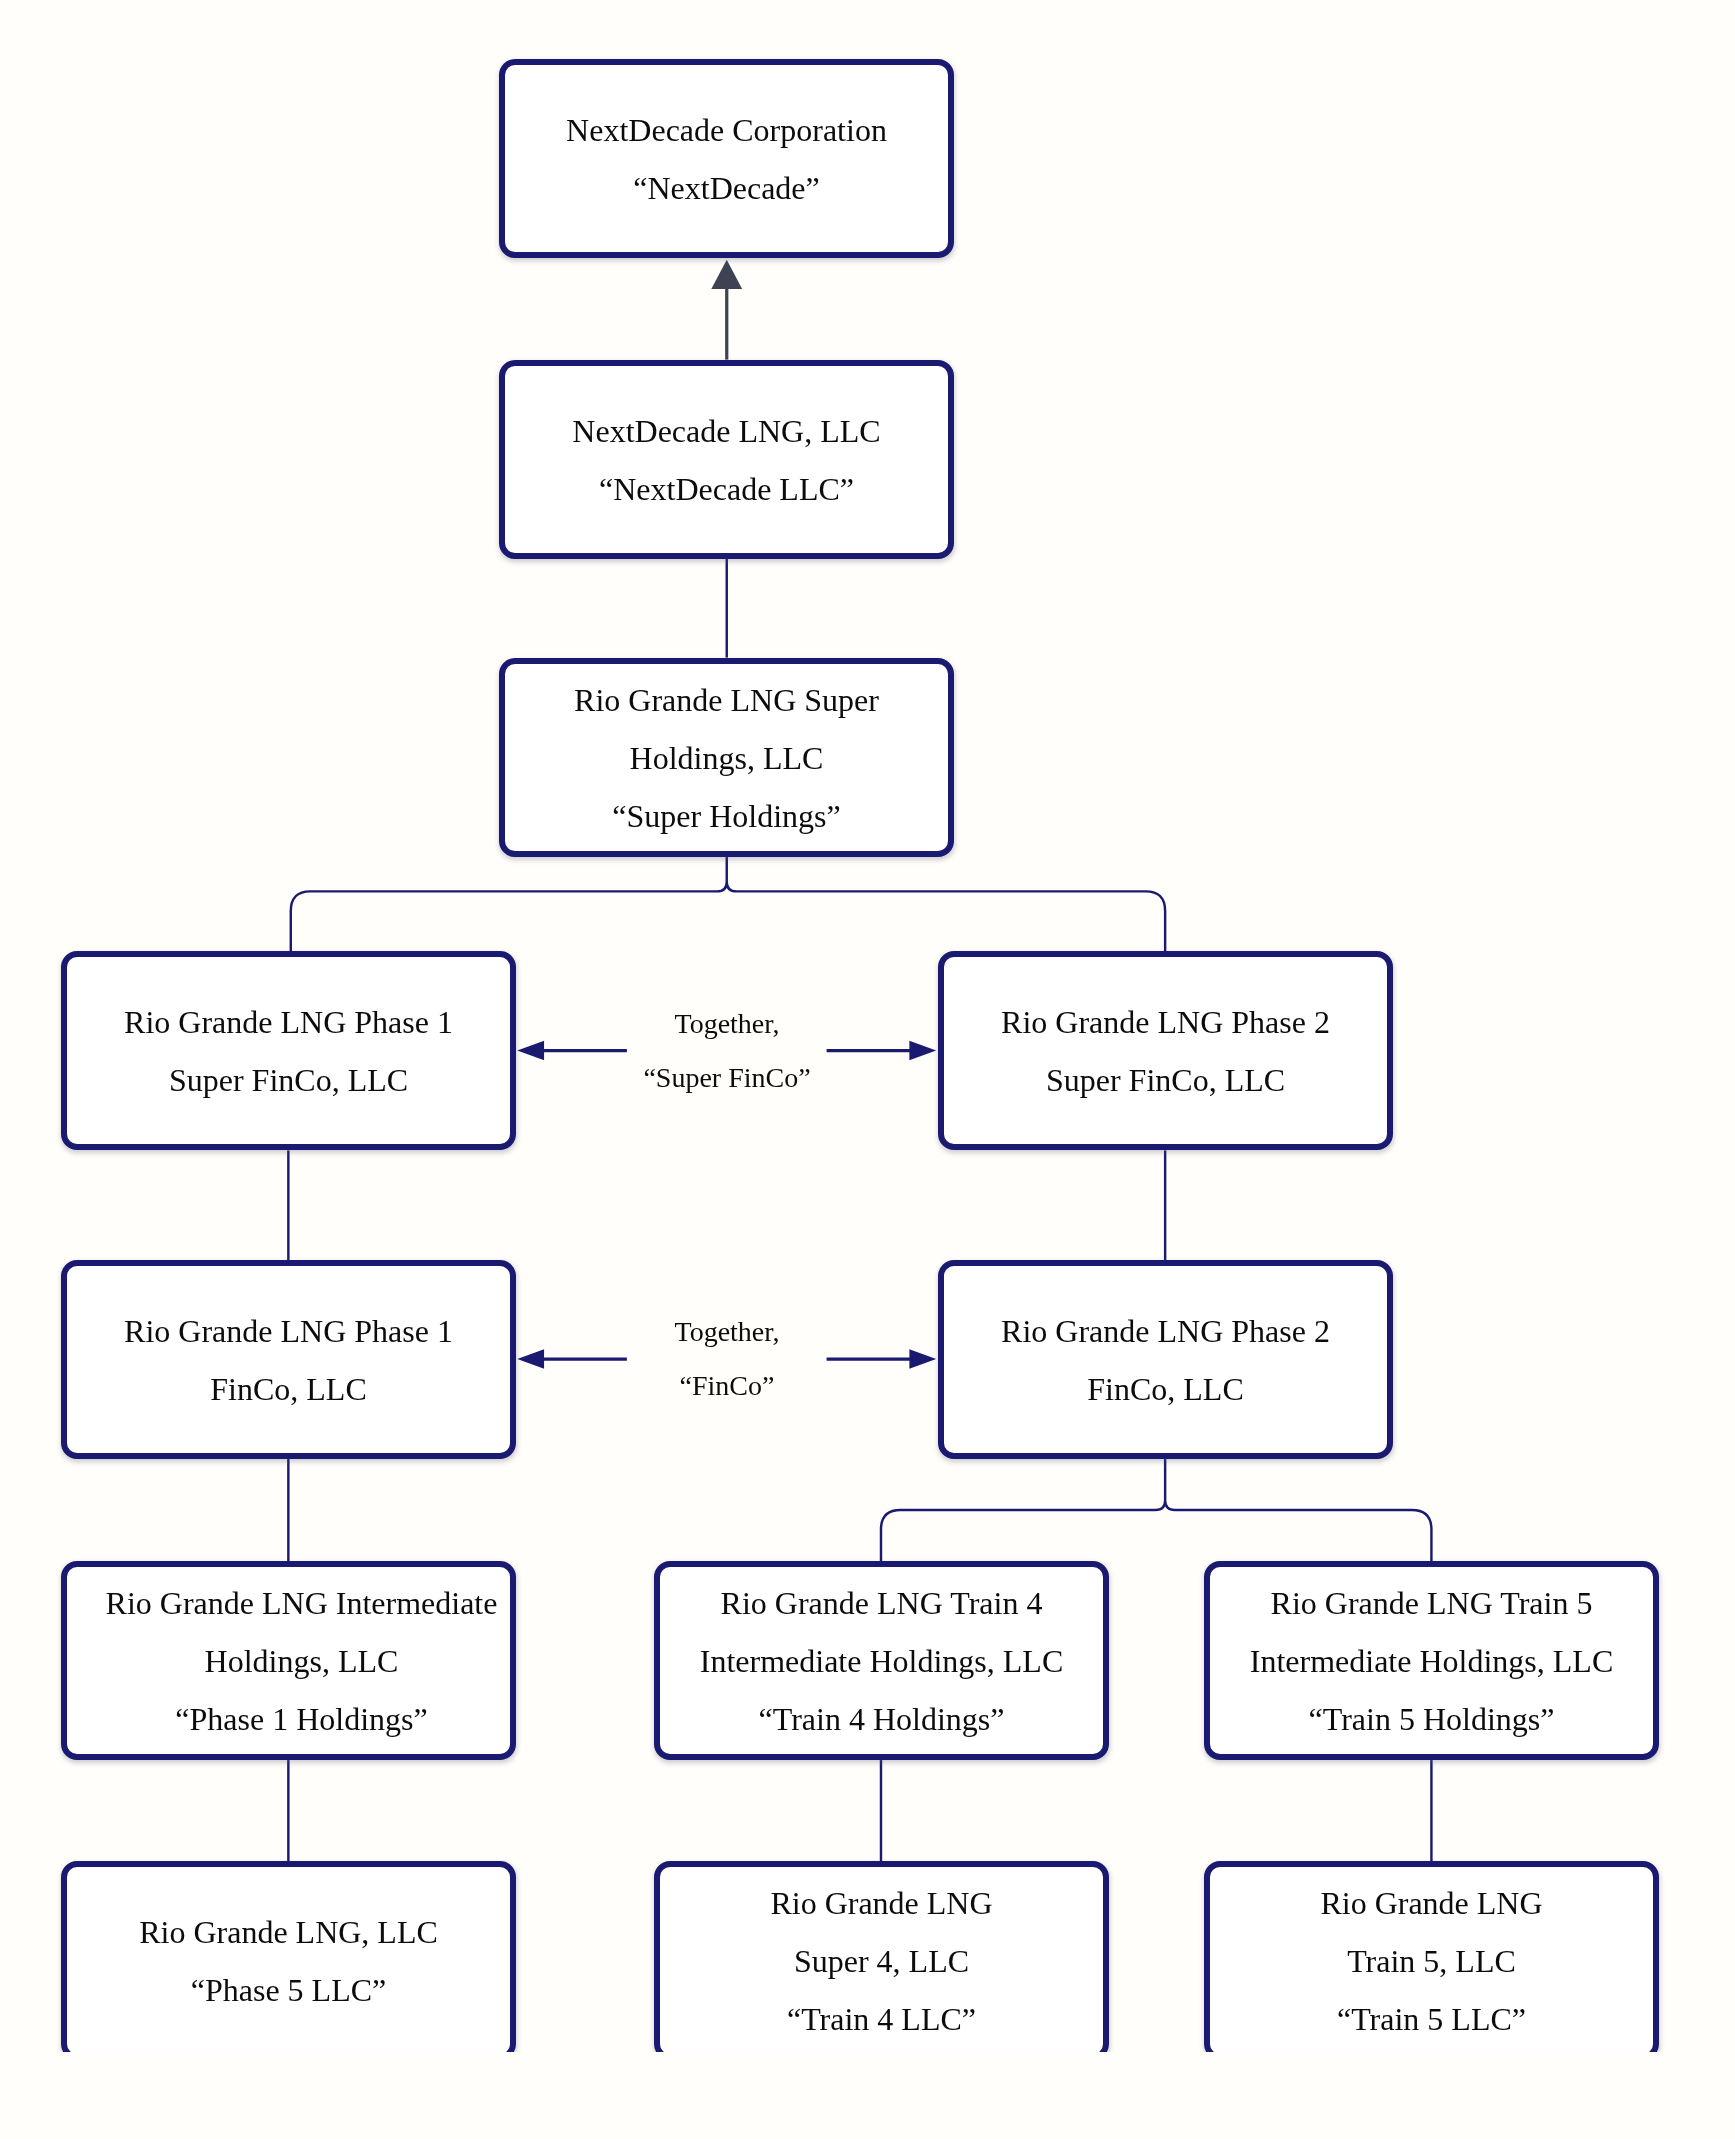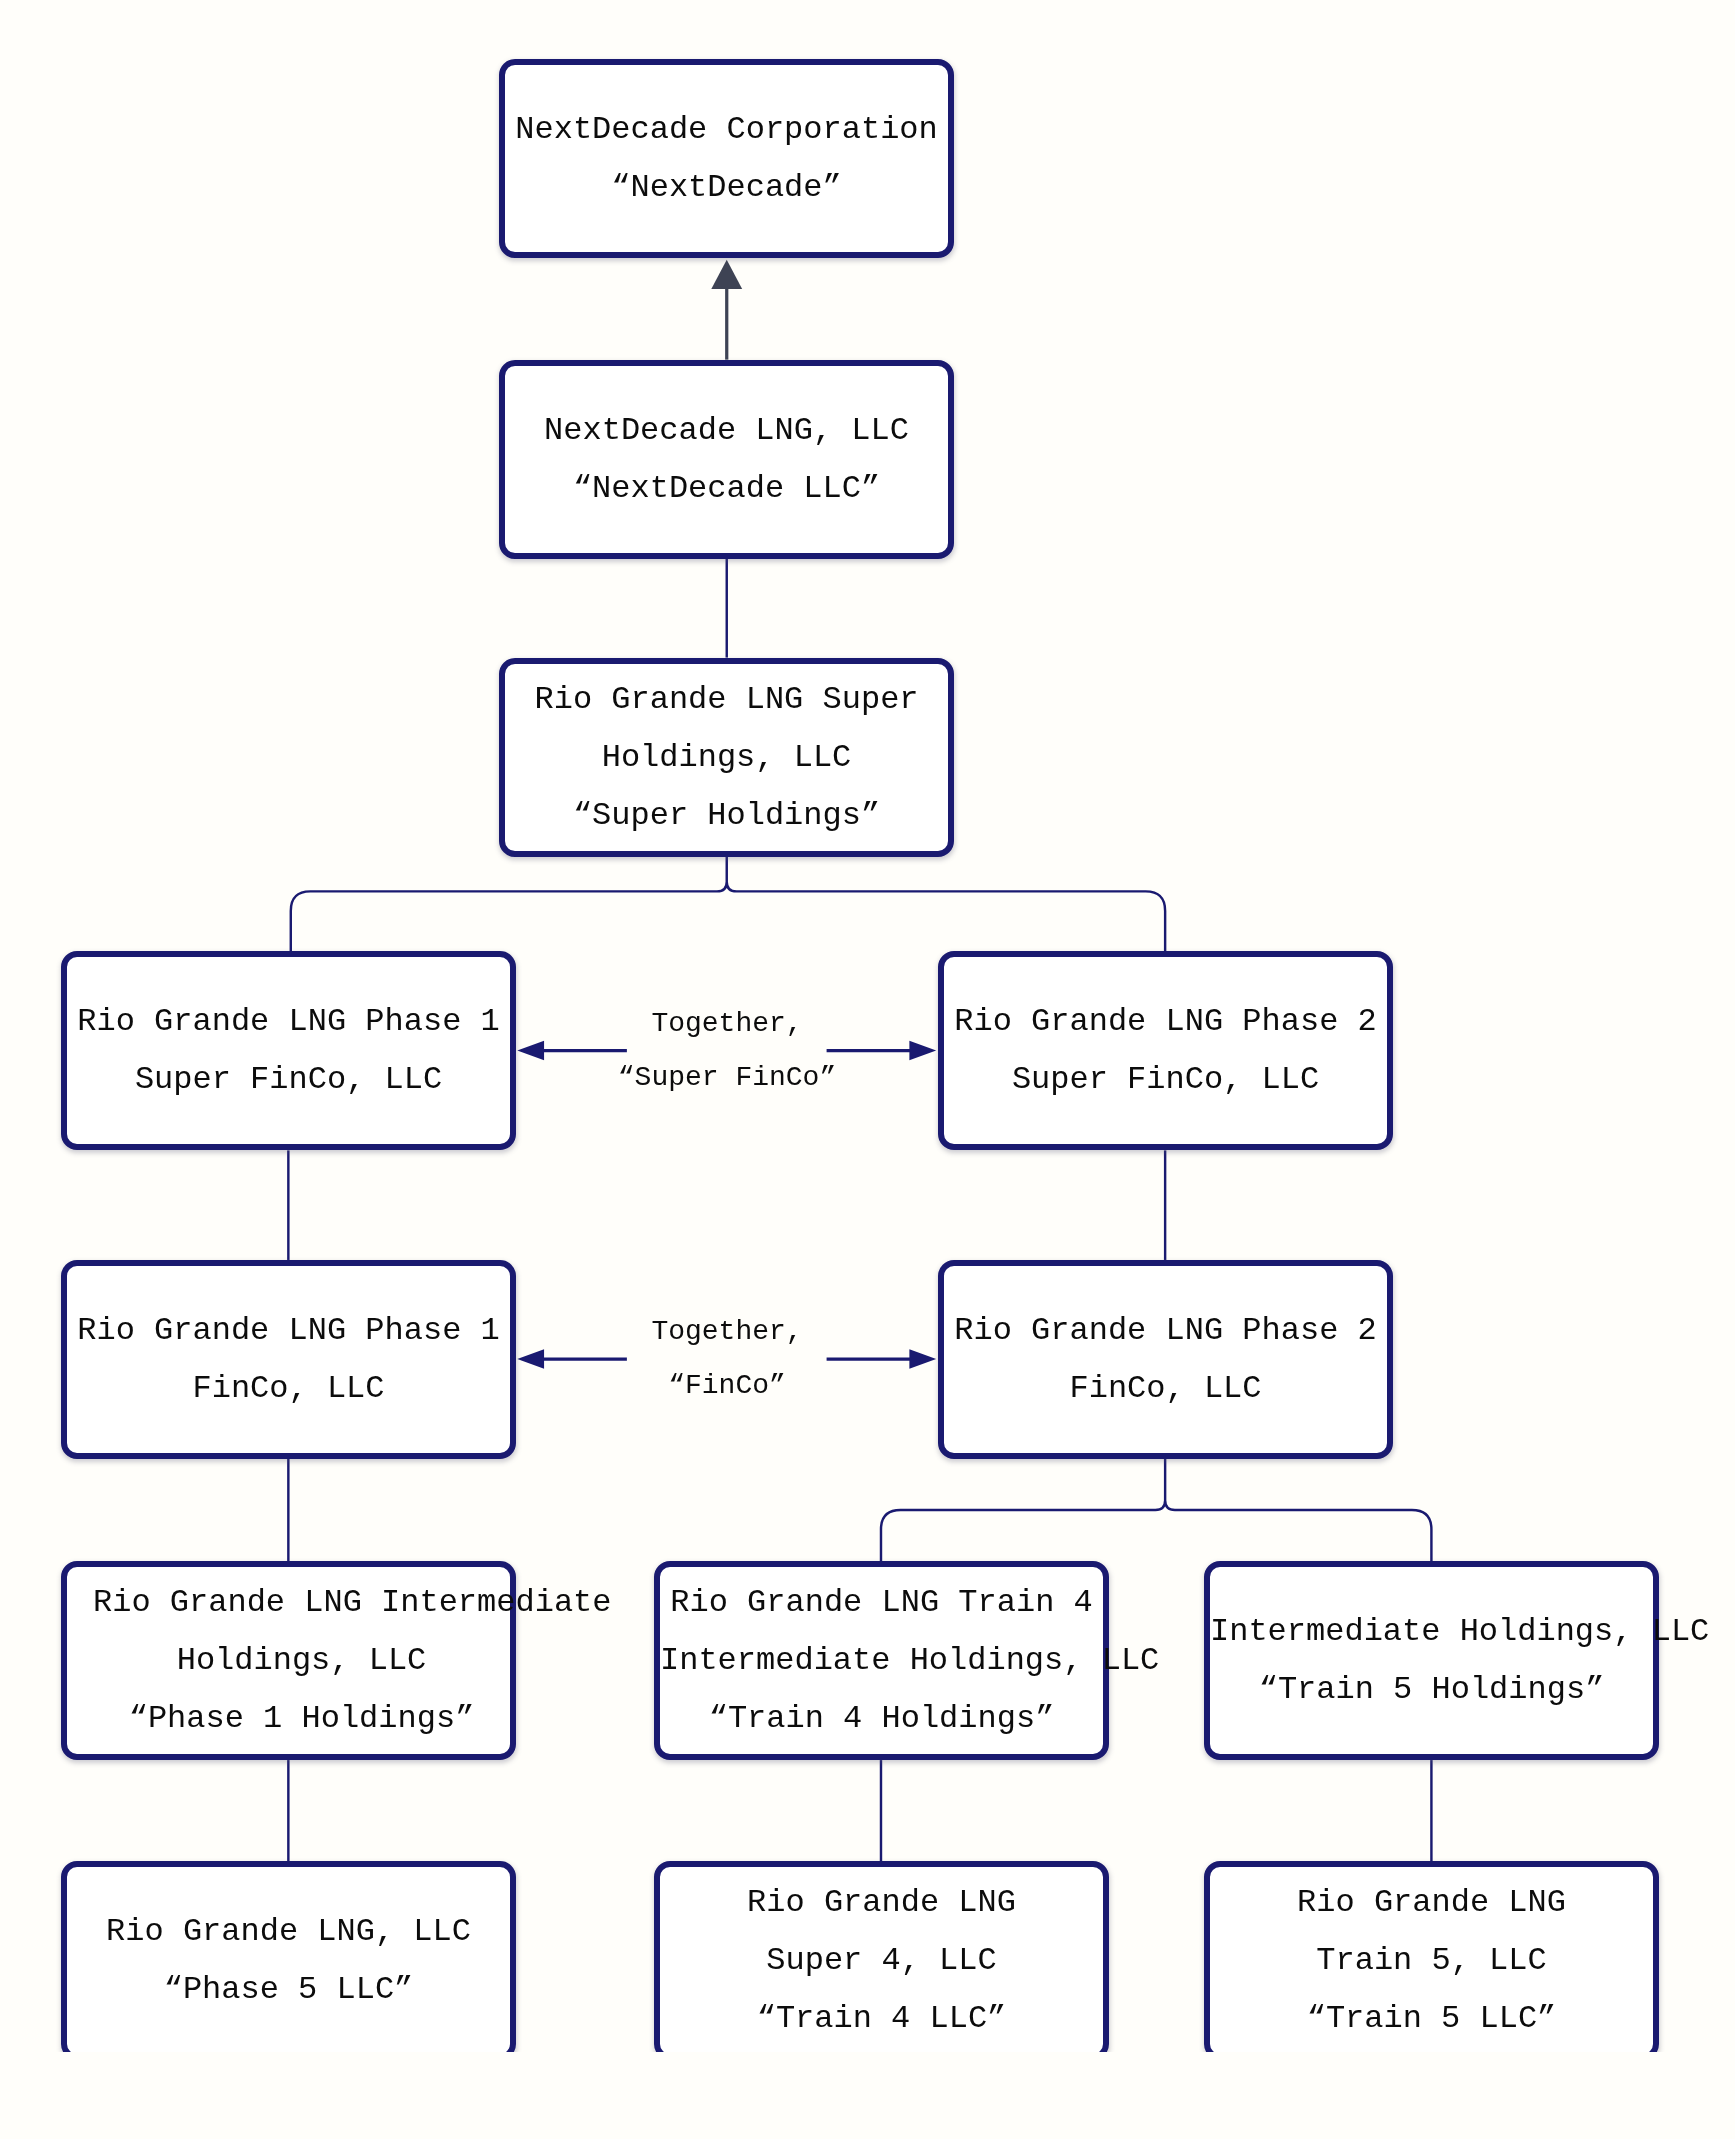--- a/index.html
+++ b/index.html
@@ -1,21 +1,21 @@
 <!DOCTYPE html>
 <html style="font-size:13px"><head>
 <meta charset="utf-8">
 <style>
   html,body{margin:0;padding:0;}
   body{
     width:1736px;height:2140px;
     background:#fffefa;
     font-family:"Liberation Serif","DejaVu Serif",serif;
   }
-  .canvas{position:relative;width:1736px;height:2052px;overflow:hidden;font-family:Liberation Mono, monospace;}
+  .canvas{position:relative;width:1736px;height:2052px;overflow:hidden;}
   .connectors{position:absolute;left:0;top:0;width:1736px;height:2140px;}
   .node{
     position:absolute;width:455px;height:199px;box-sizing:border-box;
     background:#ffffff;border:6.5px solid #1a1a70;border-radius:16px;
     display:flex;flex-direction:column;justify-content:center;align-items:center;
     text-align:center;box-shadow:0.8px 2.4px 5.7px rgba(90,90,115,0.30);
   }
   .node .ln{font-size:32px;line-height:58px;color:#0c0c0c;width:100%;white-space:nowrap;}
   .together{
     position:absolute;width:276px;text-align:center;
@@ -128,20 +128,21 @@
     <div class="ln">“Phase 1 Holdings”</div>
   </div>
 
   <div class="node" id="n-train4-holdings">
     <div class="ln">Rio Grande LNG Train 4</div>
     <div class="ln">Intermediate Holdings, LLC</div>
     <div class="ln">“Train 4 Holdings”</div>
   </div>
 
   <div class="node" id="n-train5-holdings">
+    <div class="ln">Rio Grande LNG Train 5</div>
     <div class="ln">Intermediate Holdings, LLC</div>
     <div class="ln">“Train 5 Holdings”</div>
   </div>
 
   <div class="node" id="n-phase1-llc">
     <div class="ln">Rio Grande LNG, LLC</div>
     <div class="ln">“Phase 5 LLC”</div>
   </div>
 
   <div class="node" id="n-train4-llc">

